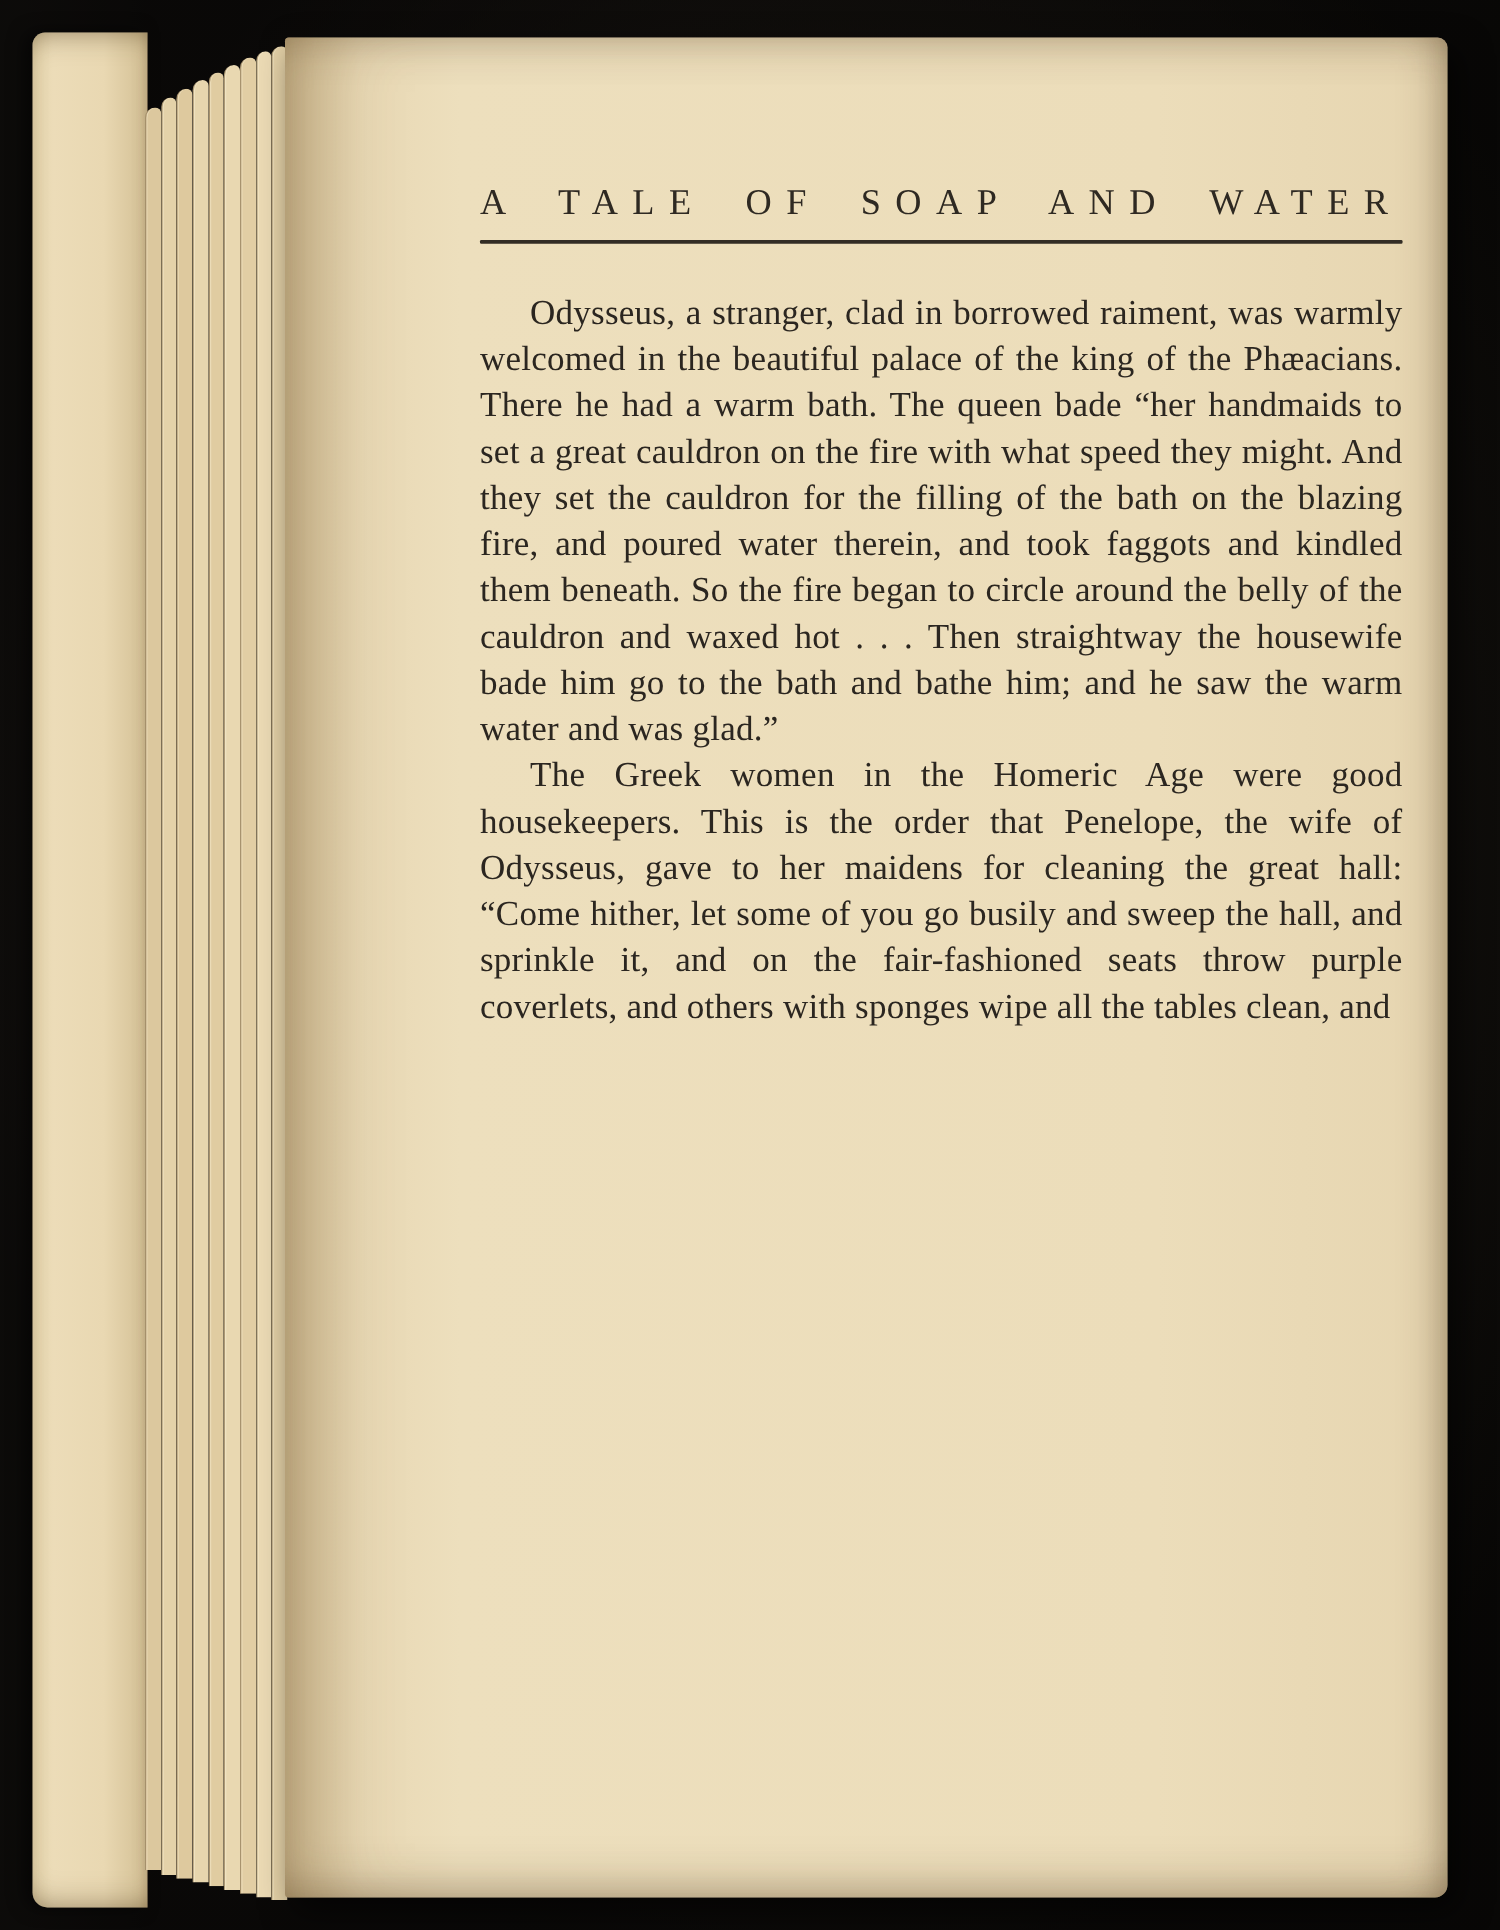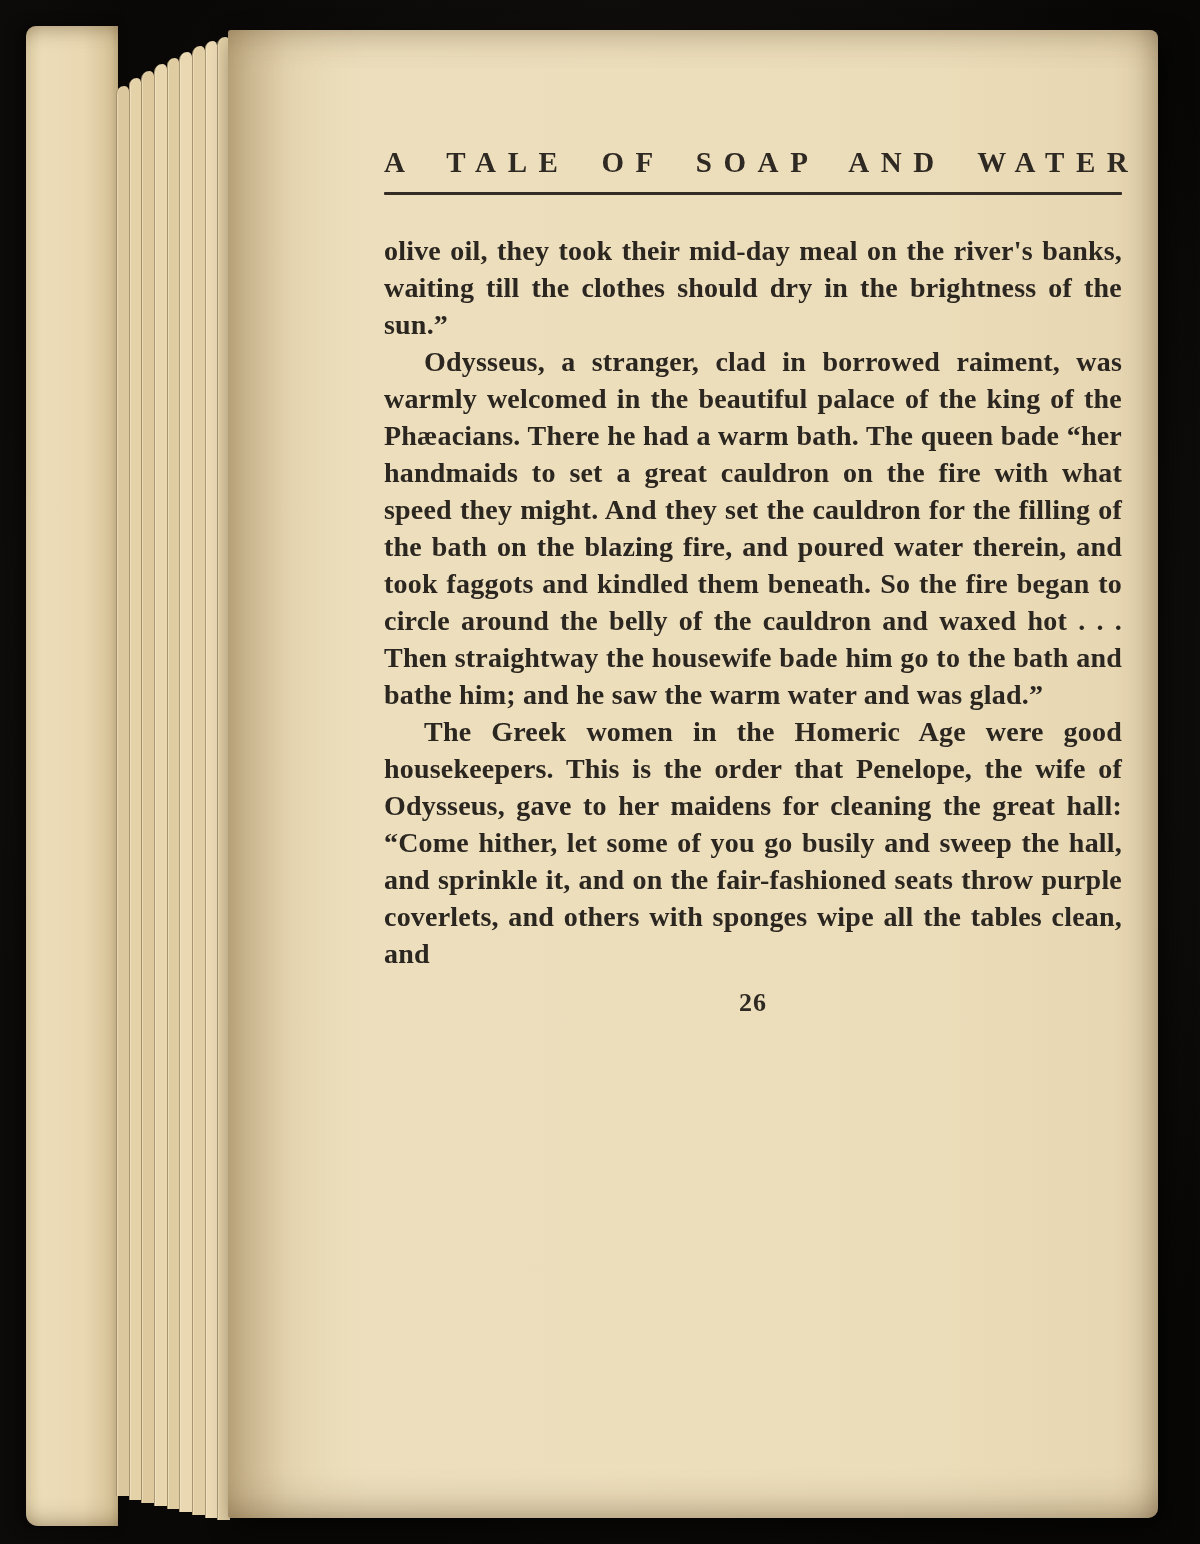--- a/index.html
+++ b/index.html
@@ -45,21 +45,20 @@
   .book-page{
     position:absolute;left:228px;top:30px;width:930px;height:1488px;
     background:linear-gradient(90deg,#d9c69d 0,#e8d8b4 60px,#eddfbd 140px,#ecddba 75%,#e6d5b0);
     border-radius:3px 8px 10px 3px;
     box-shadow:
       8px 10px 26px rgba(0,0,0,.6),
       inset 60px 0 70px -40px rgba(110,80,40,.35),
       inset -22px 0 38px -22px rgba(70,48,22,.45),
       inset 0 -26px 44px -26px rgba(70,48,22,.40),
       inset 0 22px 38px -24px rgba(70,48,22,.30);
-    font-weight: bold;
   }
   .text-block{
     position:absolute;left:156px;top:116px;width:738px;
     color:#2b2620;
   }
   .running-header{
     text-align:center;white-space:nowrap;
     font-size:29px;letter-spacing:.40em;word-spacing:.45em;
     color:#2e2922;
   }
@@ -96,19 +95,17 @@
   <div class="strip s6"></div>
   <div class="strip s7"></div>
   <div class="strip s8"></div>
 </div>
 
 <div class="book-page">
   <div class="text-block">
     <div class="running-header">A TALE OF SOAP AND WATER</div>
     <div class="header-rule"></div>
     <div class="page-body">
-      <p>olive oil, they took their mid-day meal on the river's banks, waiting till the clothes should dry in the brightness of the sun.”</p>
       <p class="indent">Odysseus, a stranger, clad in borrowed raiment, was warmly welcomed in the beautiful palace of the king of the Phæacians. There he had a warm bath. The queen bade “her handmaids to set a great cauldron on the fire with what speed they might. And they set the cauldron for the filling of the bath on the blazing fire, and poured water therein, and took faggots and kindled them beneath. So the fire began to circle around the belly of the cauldron and waxed hot . . . Then straightway the housewife bade him go to the bath and bathe him; and he saw the warm water and was glad.”</p>
       <p class="indent">The Greek women in the Homeric Age were good housekeepers. This is the order that Penelope, the wife of Odysseus, gave to her maidens for cleaning the great hall: “Come hither, let some of you go busily and sweep the hall, and sprinkle it, and on the fair-fashioned seats throw purple coverlets, and others with sponges wipe all the tables clean, and</p>
     </div>
-    <div class="page-number">26</div>
   </div>
 </div>
 
 </body></html>

